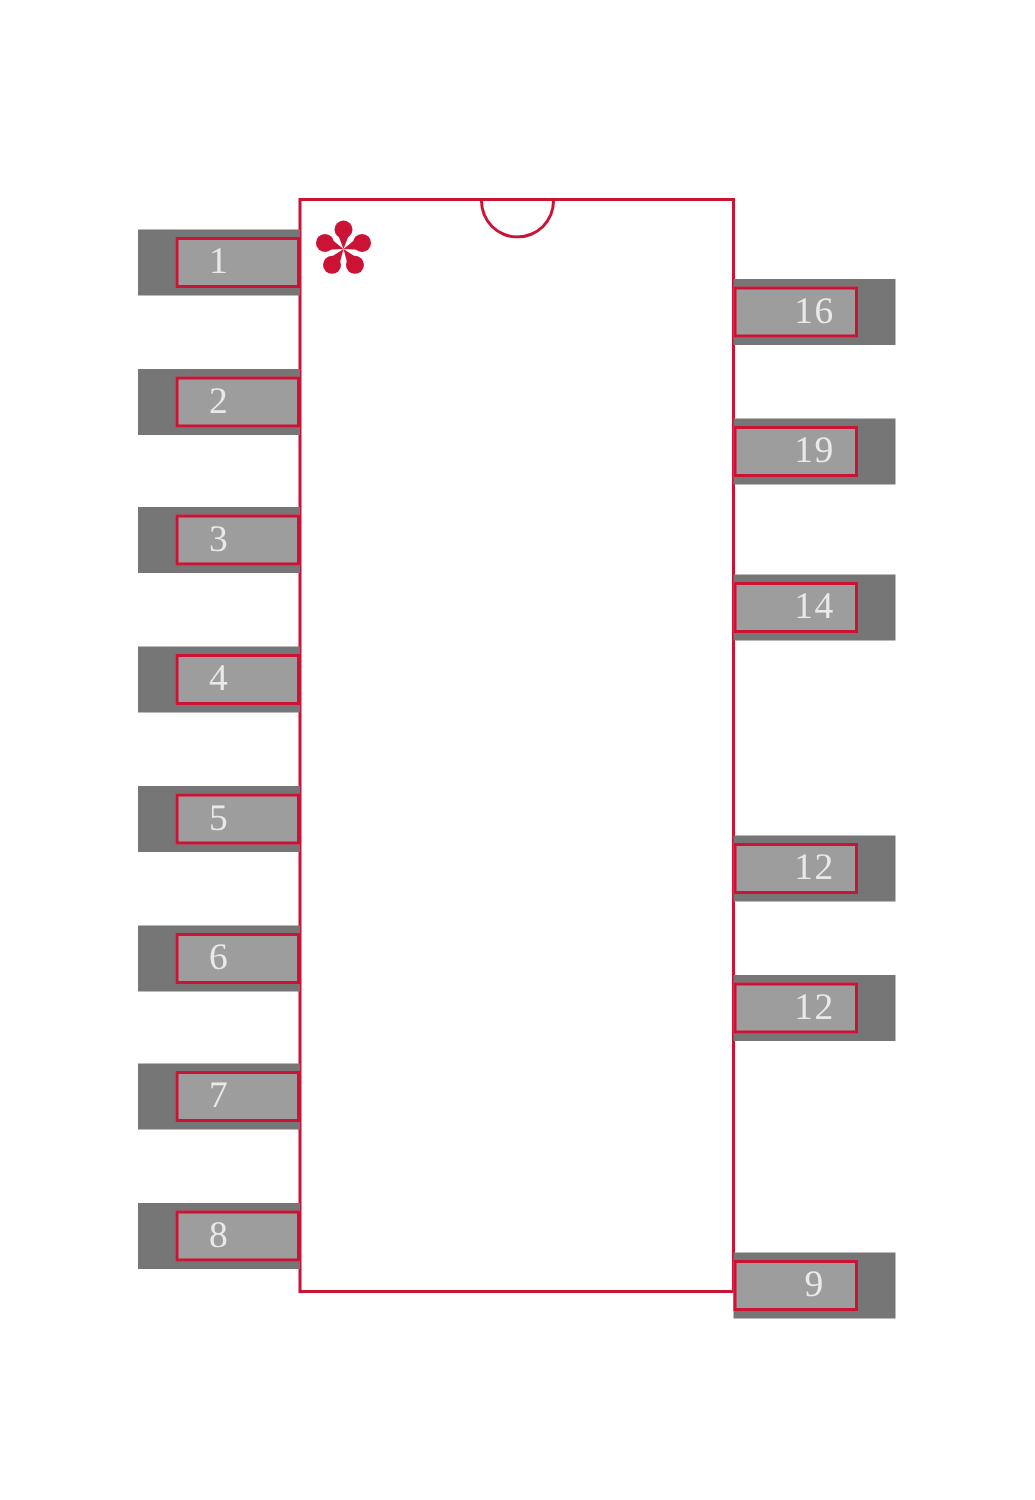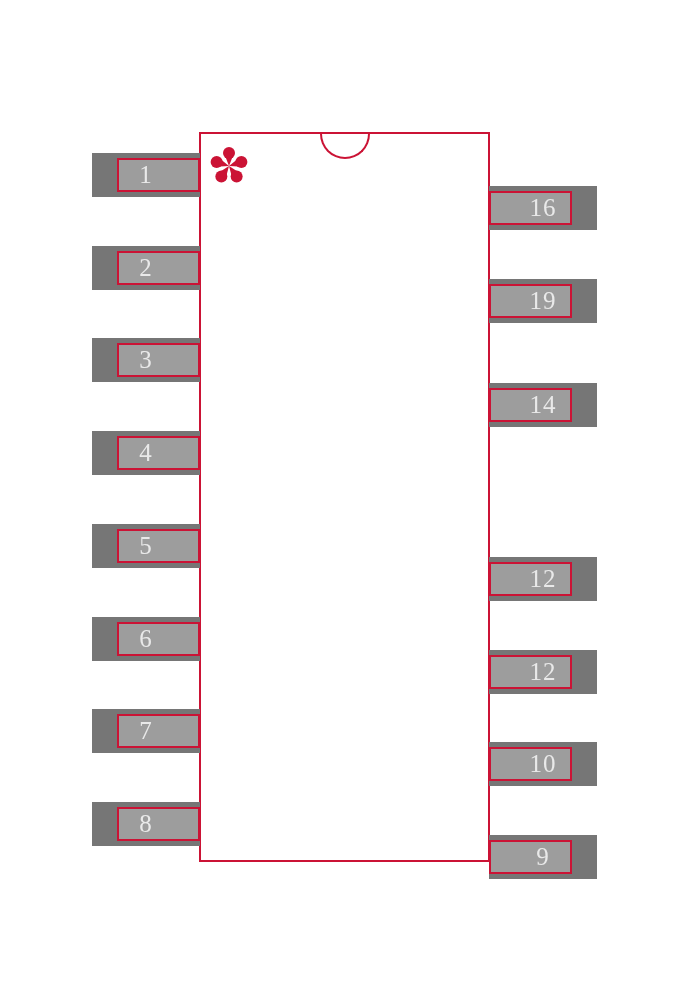--- a/index.html
+++ b/index.html
@@ -150,24 +150,19 @@
   <div class="pad right" style="top:523.5px">
       <div class="pad-outer"></div>
       <div class="pad-inner"></div>
       <div class="pad-num">12</div>
     </div>
   <div class="pad right" style="top:616.5px">
       <div class="pad-outer"></div>
       <div class="pad-inner"></div>
       <div class="pad-num">12</div>
     </div>
-  <div class="pad right" style="top:709px">
-      <div class="pad-outer"></div>
-      <div class="pad-inner"></div>
-      <div class="pad-num">10</div>
-    </div>
   <div class="pad right" style="top:802px">
       <div class="pad-outer"></div>
       <div class="pad-inner"></div>
       <div class="pad-num">9</div>
     </div>
 
 </div>
 
 </body></html>

